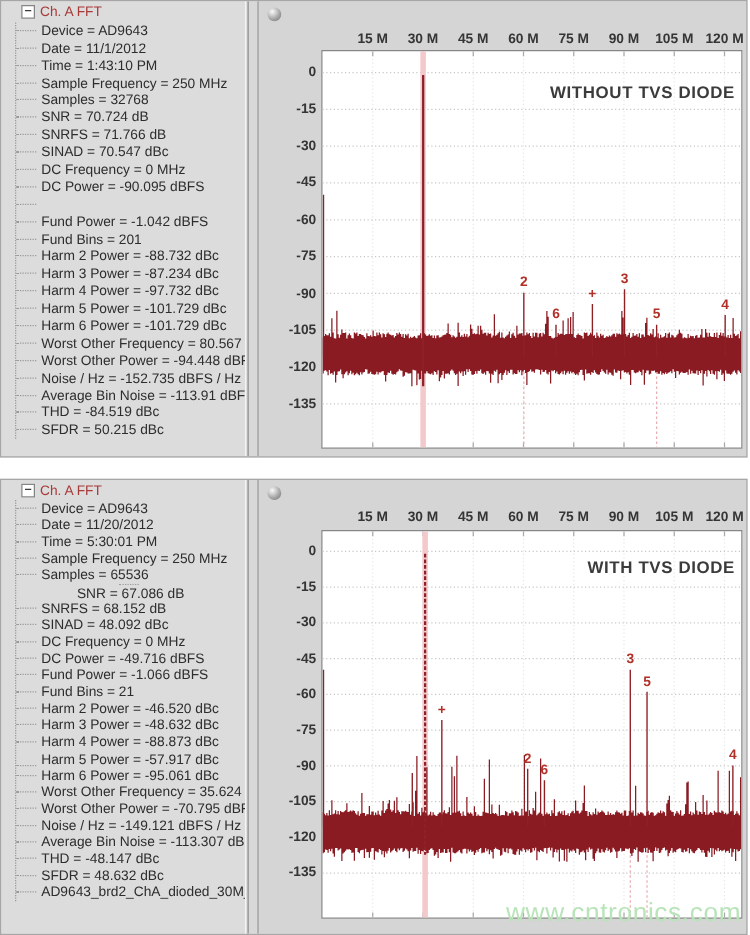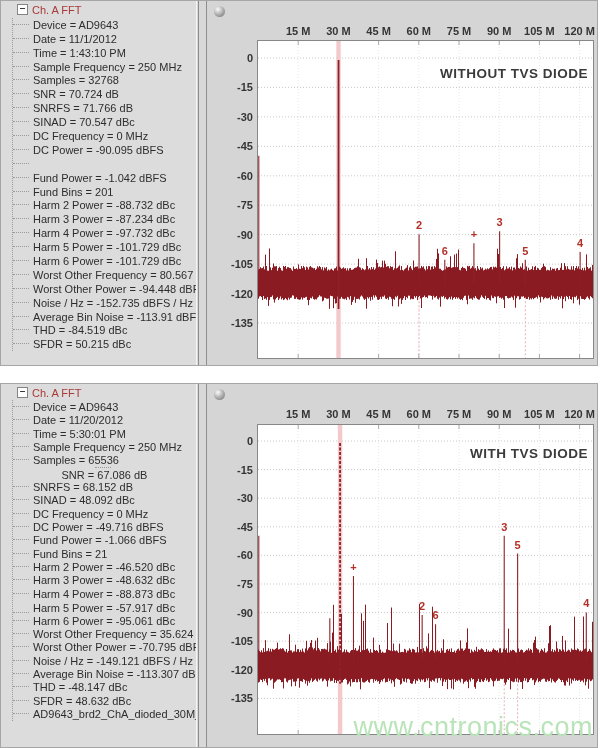--- a/index.html
+++ b/index.html
@@ -25,21 +25,21 @@
   
   .chart-area{position:absolute;top:0;bottom:0;right:0;background:#d5d5d5;}
   .sphere{position:absolute;width:11px;height:11px;border-radius:50%;
           background:radial-gradient(circle at 35% 30%,#fafafa,#a8a8a8 55%,#6e6e6e);}
   .plot{position:absolute;background:#ffffff;border:1px solid #878787;box-sizing:content-box;}
   .plot svg{display:block;}
   .xtick,.ytick{position:absolute;font-size:11px;color:#353535;font-weight:bold;}
   .xtick{transform:translateX(-50%);white-space:nowrap;}
   .ytick{text-align:right;width:34px;transform:translateY(-50%);}
   
-  .watermark{position:absolute;right:7px;bottom:5px;font-size:27px;letter-spacing:.5px;
+  .watermark{position:absolute;right:7px;bottom:5px;font-size:21px;letter-spacing:.5px;
              color:#b9e4b9;font-weight:400;}
 </style>
 </head>
 <body>
 
 <div class="page">
   <section class="panel" id="panel-0" style="top:0;height:366px;">
       <div class="tree-pane">
         <div class="tree-root-row" style="height: 13.9px;">
           <span class="minusbox"></span>

